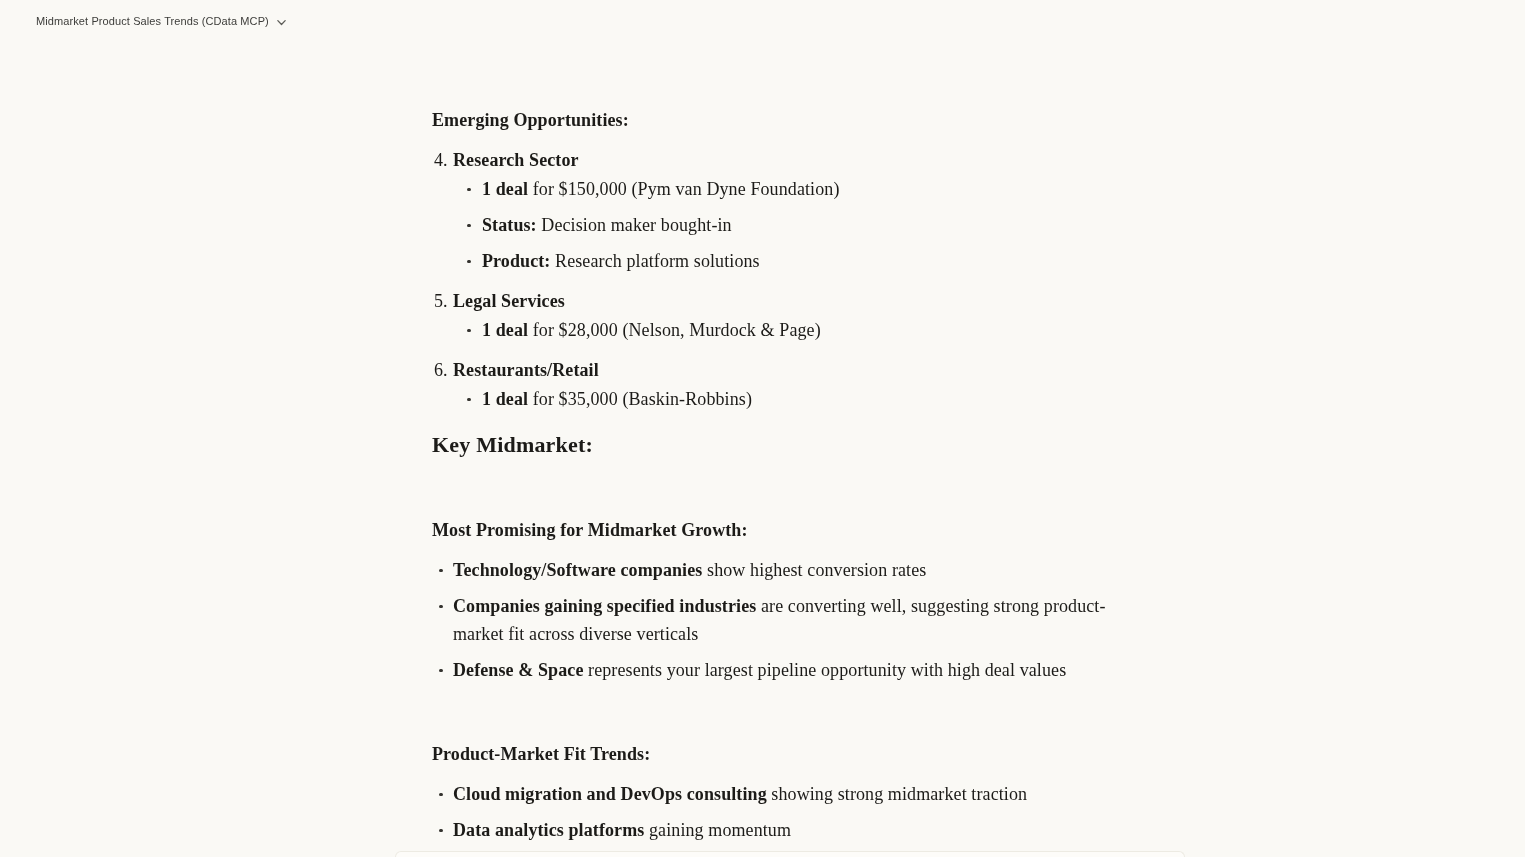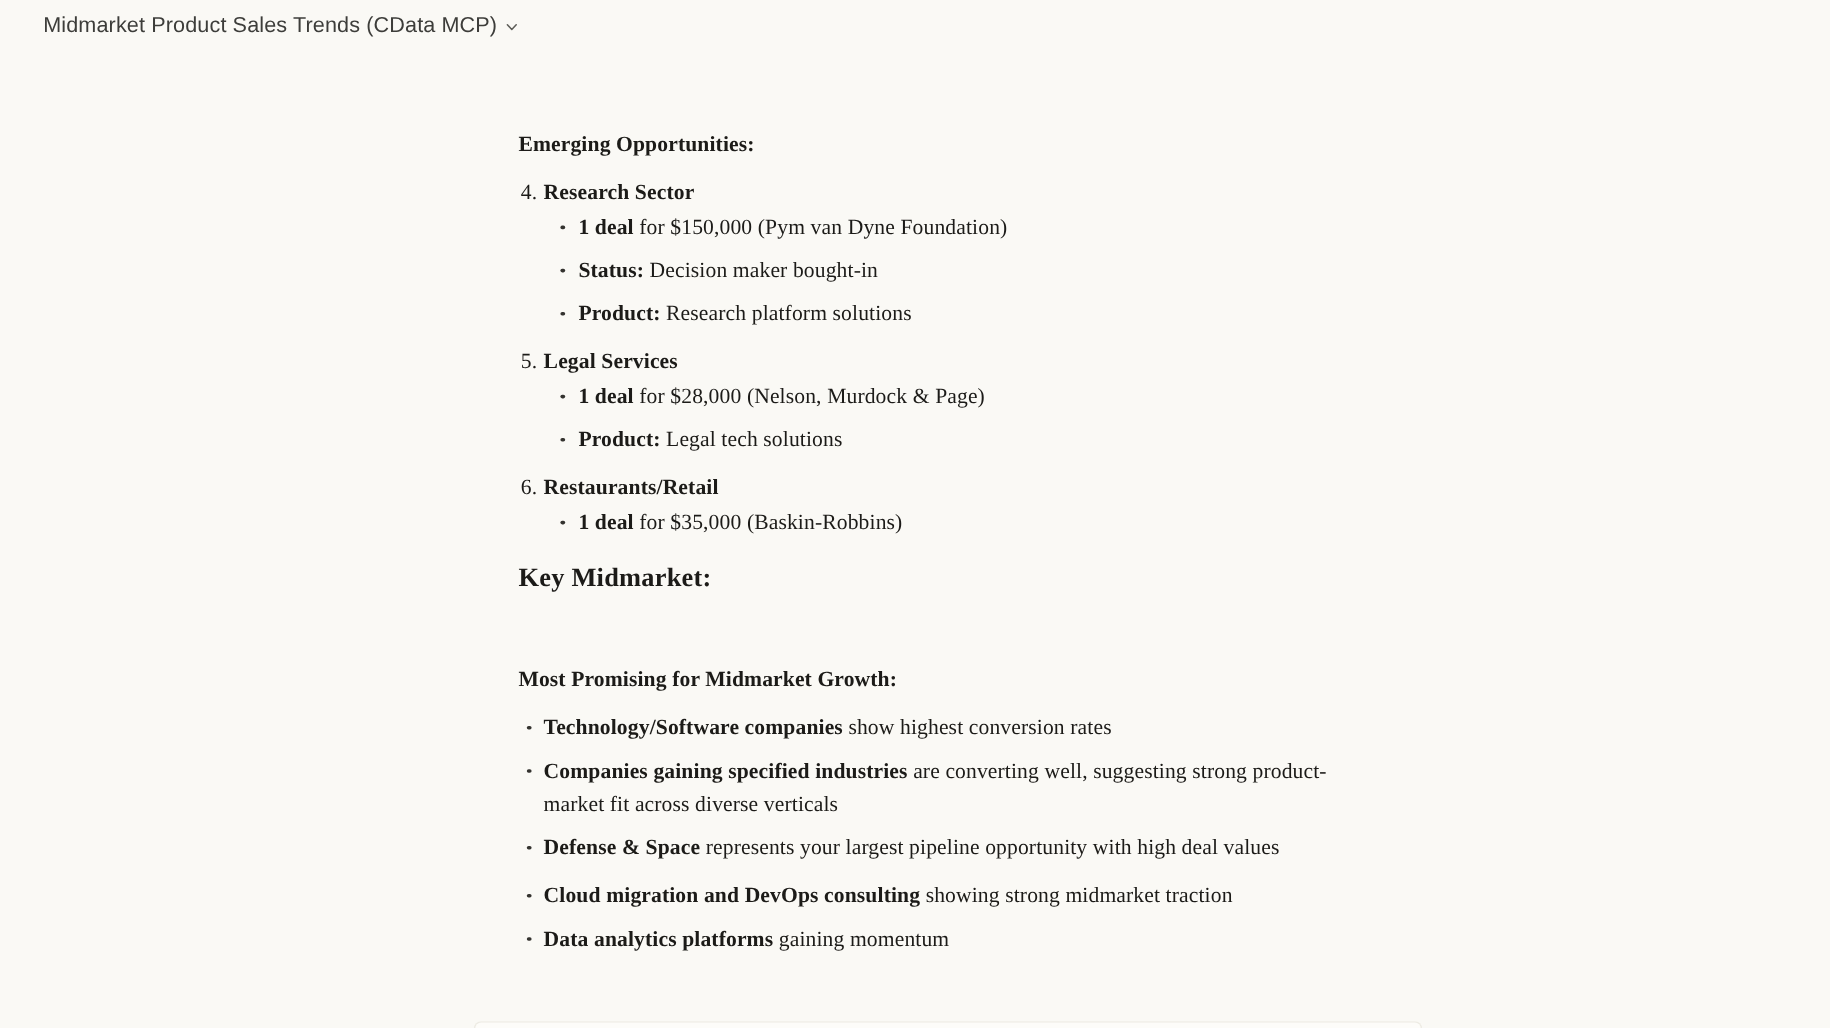--- a/index.html
+++ b/index.html
@@ -13,21 +13,21 @@
 
   
   .chat-title {
     position: absolute;
     top: 11px;
     left: 36px;
     display: flex;
     align-items: center;
     gap: 7px;
     font-family: "Liberation Sans", sans-serif;
-    font-size: 18px;
+    font-size: 11px;
     line-height: 20px;
     color: #3d3d3a;
     background: none;
     border: none;
     cursor: pointer;
     letter-spacing: 0.1px;
   }
   .chev { width: 11px; height: 11px; display: block; margin-top: 2px; }
 
   
@@ -113,39 +113,39 @@
         <li><span class="dot"></span><span class="b">Product:</span><span class="r"> Research platform solutions</span></li>
       </ul>
     </div>
     <div class="oli">
       <div class="head">
         <span class="num">5.</span>
         <span class="title">Legal Services</span>
       </div>
       <ul class="sub">
         <li><span class="dot"></span><span class="b">1 deal</span><span class="r"> for $28,000 (Nelson, Murdock &amp; Page)</span></li>
-        <li><span class="dot"></span><span class="b">Product:</span><span class="r"> Legal tech solutions</span></li>
       </ul>
     </div>
     <div class="oli">
       <div class="head">
         <span class="num">6.</span>
         <span class="title">Restaurants/Retail</span>
       </div>
       <ul class="sub">
         <li><span class="dot"></span><span class="b">1 deal</span><span class="r"> for $35,000 (Baskin-Robbins)</span></li>
       </ul>
     </div>
     <h2 class="h2">Key Midmarket:</h2>
     <p class="pb">Most Promising for Midmarket Growth:</p>
     <ul class="ul">
       <li><span class="dot"></span><span class="b">Technology/Software companies</span><span class="r"> show highest conversion rates</span></li>
       <li><span class="dot"></span><span class="b">Companies gaining specified industries</span><span class="r"> are converting well, suggesting strong product-market fit across diverse verticals</span></li>
       <li><span class="dot"></span><span class="b">Defense &amp; Space</span><span class="r"> represents your largest pipeline opportunity with high deal values</span></li>
     </ul>
+    <p class="pb">Product-Market Fit Trends:</p>
     <ul class="ul">
       <li><span class="dot"></span><span class="b">Cloud migration and DevOps consulting</span><span class="r"> showing strong midmarket traction</span></li>
       <li><span class="dot"></span><span class="b">Data analytics platforms</span><span class="r"> gaining momentum</span></li>
     </ul>
     <p class="pb">Recommended Focus:</p>
   </main>
 
 <div class="composer-peek"></div>
 
 </body></html>

